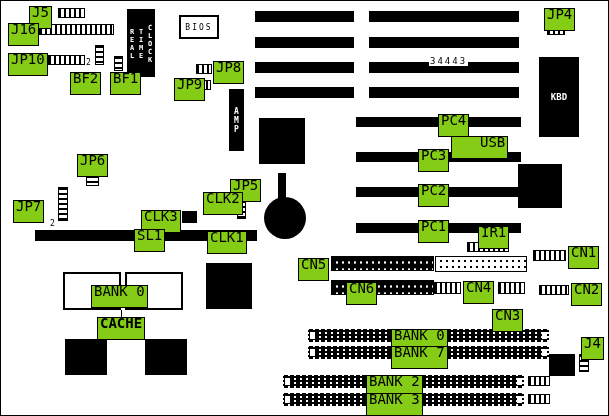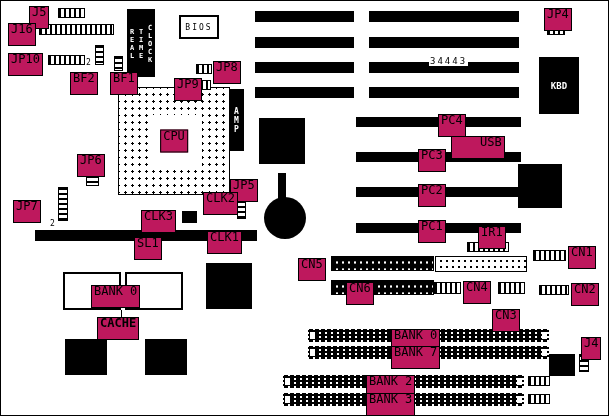--- a/index.html
+++ b/index.html
@@ -3,22 +3,22 @@
 <meta charset="utf-8">
 <style>
   * { margin:0; padding:0; box-sizing:border-box; }
   html,body { background:#fff; }
   #board {
     position:relative; width:609px; height:416px; background:#fff;
     border:1px solid #000; overflow:hidden;
     font-family:"DejaVu Sans Mono", monospace; color:#000;
   }
   .lbl {
-    position:absolute; background:#be185d; border:1px solid #000;
-    font-size:12px; line-height:11px; height:23px; padding:0 2px;
+    position:absolute; background:#84cc16; border:1px solid #000;
+    font-size:14px; line-height:11px; height:23px; padding:0 2px;
     white-space:nowrap; z-index:6;
   }
   .pinmark { position:absolute; font-size:8px; z-index:6; background:#fff; }
   .hconn { position:absolute; border:1px solid #000;
     background:repeating-linear-gradient(90deg,#000 0 2px,#fff 2px 5px); z-index:3; }
   .vconn { position:absolute; border:1px solid #000;
     background:repeating-linear-gradient(180deg,#000 0 2px,#fff 2px 5px); z-index:3; }
   .chip { position:absolute; background:#000; z-index:2; }
   .bar  { position:absolute; background:#000; z-index:2; }
   .dotconn { position:absolute; background-color:#000; border:1px solid #000;
@@ -63,21 +63,21 @@
   #isa-1l { left:254px; top:10px; width:99px; }  #isa-1r { left:368px; top:10px; width:150px; }
   #isa-2l { left:254px; top:36px; width:99px; }  #isa-2r { left:368px; top:36px; width:150px; }
   #isa-3l { left:254px; top:61px; width:99px; }  #isa-3r { left:368px; top:61px; width:150px; }
   #isa-4l { left:254px; top:86px; width:99px; }  #isa-4r { left:368px; top:86px; width:150px; }
   #isa-code { position:absolute; left:428px; top:26px; font-size:9px;
     letter-spacing:2px; background:#fff; padding:0 1px; z-index:4;margin-top:29px; }
 
   
   #lbl-jp4  { left:543px; top:7px; }
   #conn-jp4 { left:546px; top:25px; width:18px; height:9px; }
-  #kbd { position:absolute; left:538px; top:56px; width:40px; height:57px;
+  #kbd { position:absolute; left:538px; top:56px; width:40px; height:80px;
     background:#000; color:#fff; font-size:9px; font-weight:bold;
     display:flex; align-items:center; justify-content:center; z-index:2; }
 
   
   .pci { left:355px; width:165px; height:10px; }
   #pci-4 { top:116px; } #pci-3 { top:151px; } #pci-2 { top:186px; } #pci-1 { top:222px; }
   #lbl-pc4 { left:437px; top:113px; } #lbl-pc3 { left:417px; top:148px; }
   #lbl-pc2 { left:417px; top:183px; } #lbl-pc1 { left:417px; top:219px; }
   #lbl-usb  { left:450px; top:135px;padding-left:28px; }
   #conn-usb { left:472px; top:137px; width:29px; height:10px; }
@@ -104,21 +104,21 @@
   #conn-jp6 { left:85px; top:169px; width:13px; height:16px; }
   #lbl-jp7  { left:12px; top:199px; }
   #conn-jp7 { left:57px; top:186px; width:10px; height:34px; }
   #pin2-left{ left:49px; top:218px; }
   #lbl-jp5  { left:229px; top:178px; }
   #conn-jp5 { left:236px; top:194px; width:9px; height:24px; }
   #lbl-clk2 { left:202px; top:191px; }
   #lbl-clk3 { left:140px; top:209px; }
   #chip-clk3{ left:181px; top:210px; width:15px; height:12px; }
   #sl1-bar  { left:34px; top:229px; width:222px; height:11px; }
-  #lbl-sl1  { left:133px; top:236px; }
+  #lbl-sl1  { left:133px; top:228px; }
   #lbl-clk1 { left:206px; top:230px; }
 
   
   #lbl-ir1  { left:477px; top:225px; }
   #conn-ir1 { left:466px; top:241px; width:42px; height:10px; }
   #lbl-cn1  { left:567px; top:245px; }
   #conn-cn1 { left:532px; top:249px; width:33px; height:11px; }
   #lbl-cn5  { left:297px; top:257px; }
   #conn-cn5 { left:330px; top:255px; width:103px; height:15px; }
   #lbl-cn6  { left:297px; top:281px;margin-left:48px; }
@@ -203,24 +203,20 @@
   <div class="lbl" id="lbl-pc4">PC4</div>
   <div class="lbl" id="lbl-usb">USB</div>
   <div class="hconn" id="conn-usb"></div>
   <div class="bar pci" id="pci-3"></div>
   <div class="lbl" id="lbl-pc3">PC3</div>
   <div class="bar pci" id="pci-2"></div>
   <div class="lbl" id="lbl-pc2">PC2</div>
   <div class="bar pci" id="pci-1"></div>
   <div class="lbl" id="lbl-pc1">PC1</div>
 
-  <div id="socket">
-    <div id="socket-center"></div>
-    <div class="lbl" id="lbl-cpu">CPU</div>
-  </div>
   <div id="amp">A
 M
 P</div>
 
   <div class="chip" id="chip-a"></div>
   <div class="chip" id="chip-b"></div>
   <div class="chip" id="batt-stick"></div>
   <div id="battery"></div>
 
   <div class="lbl" id="lbl-jp6">JP6</div>

